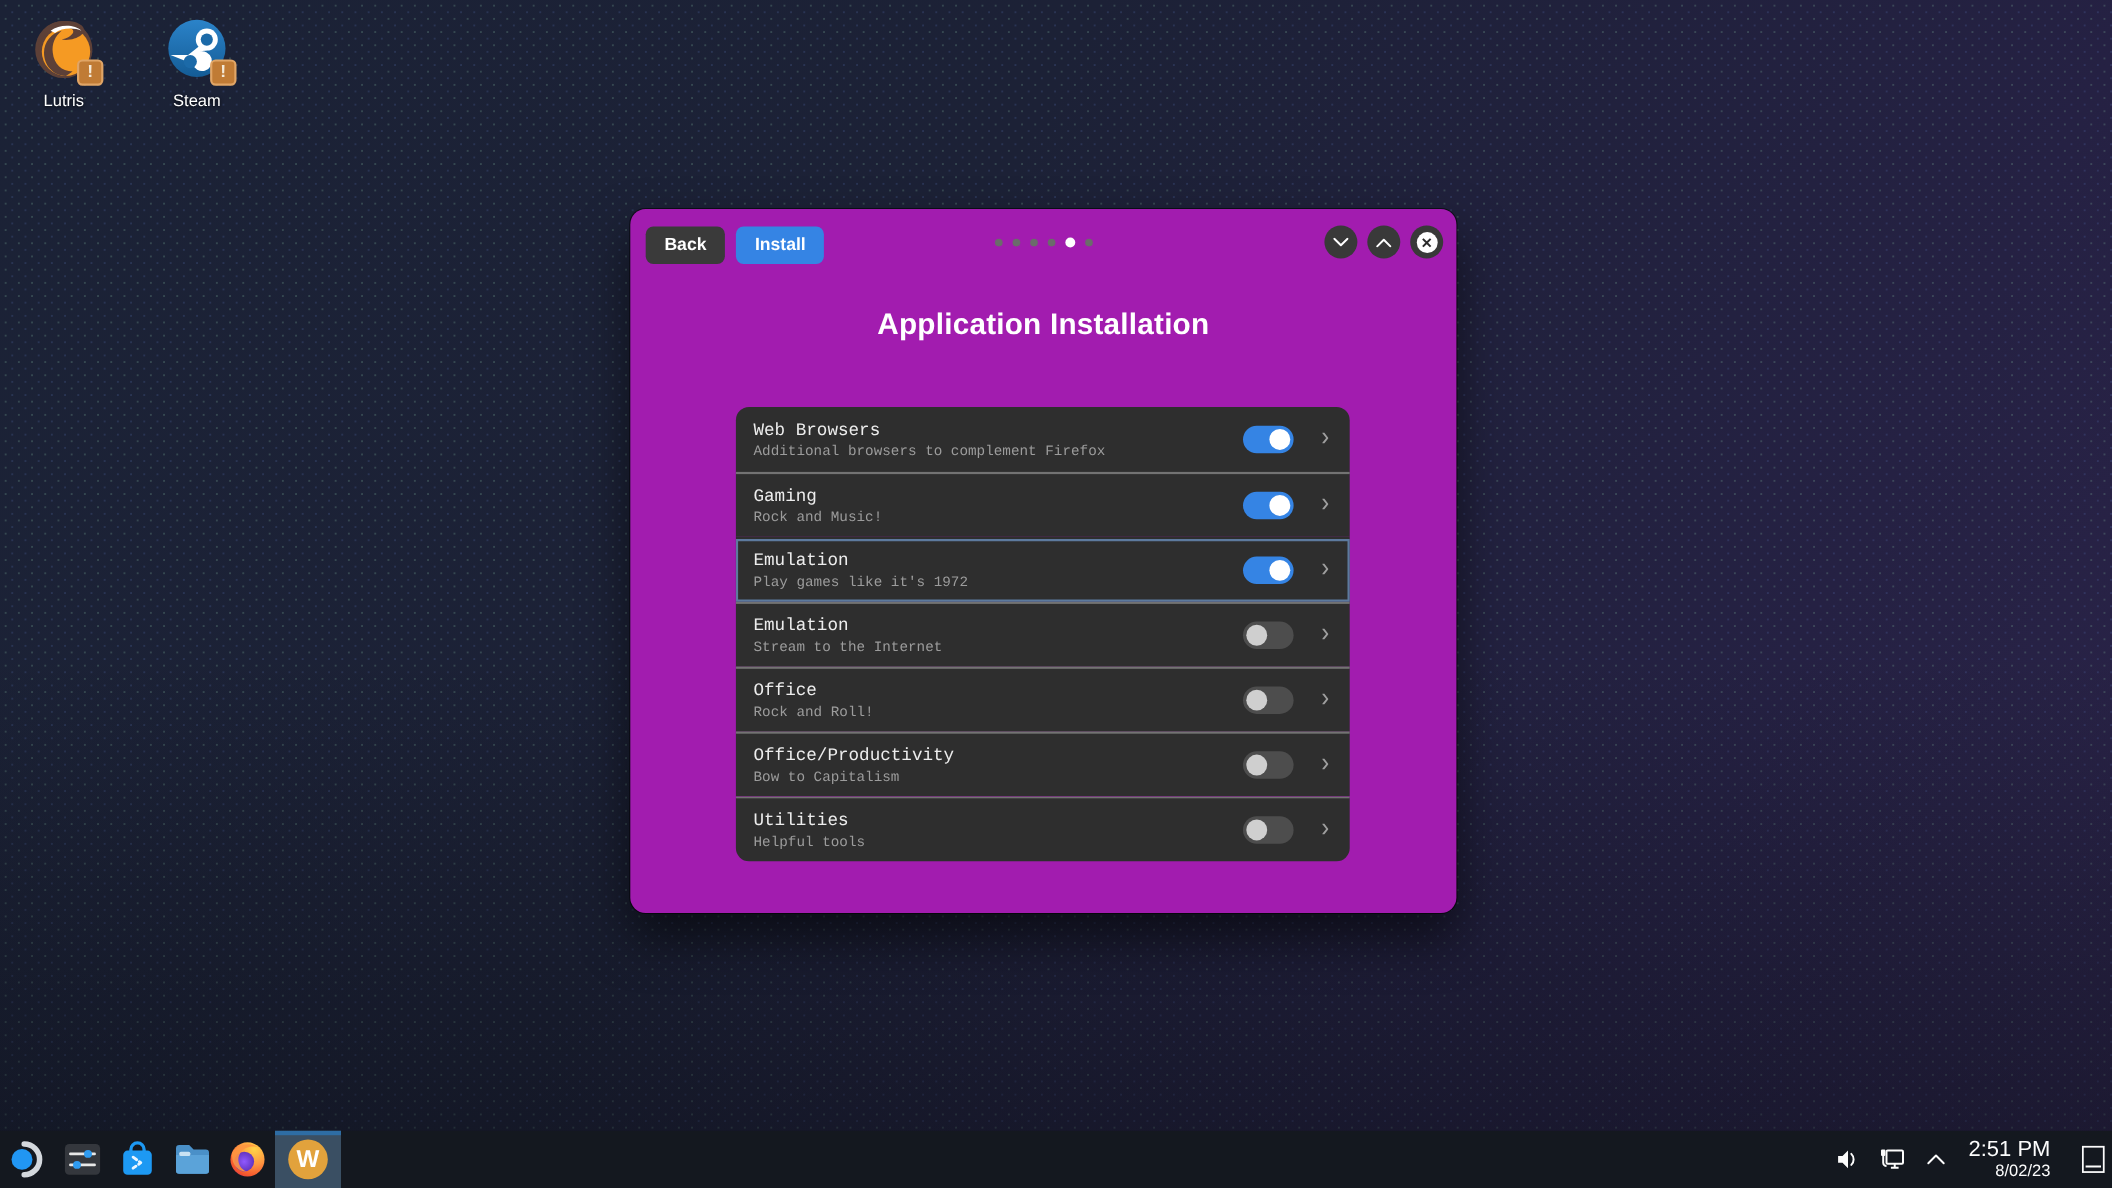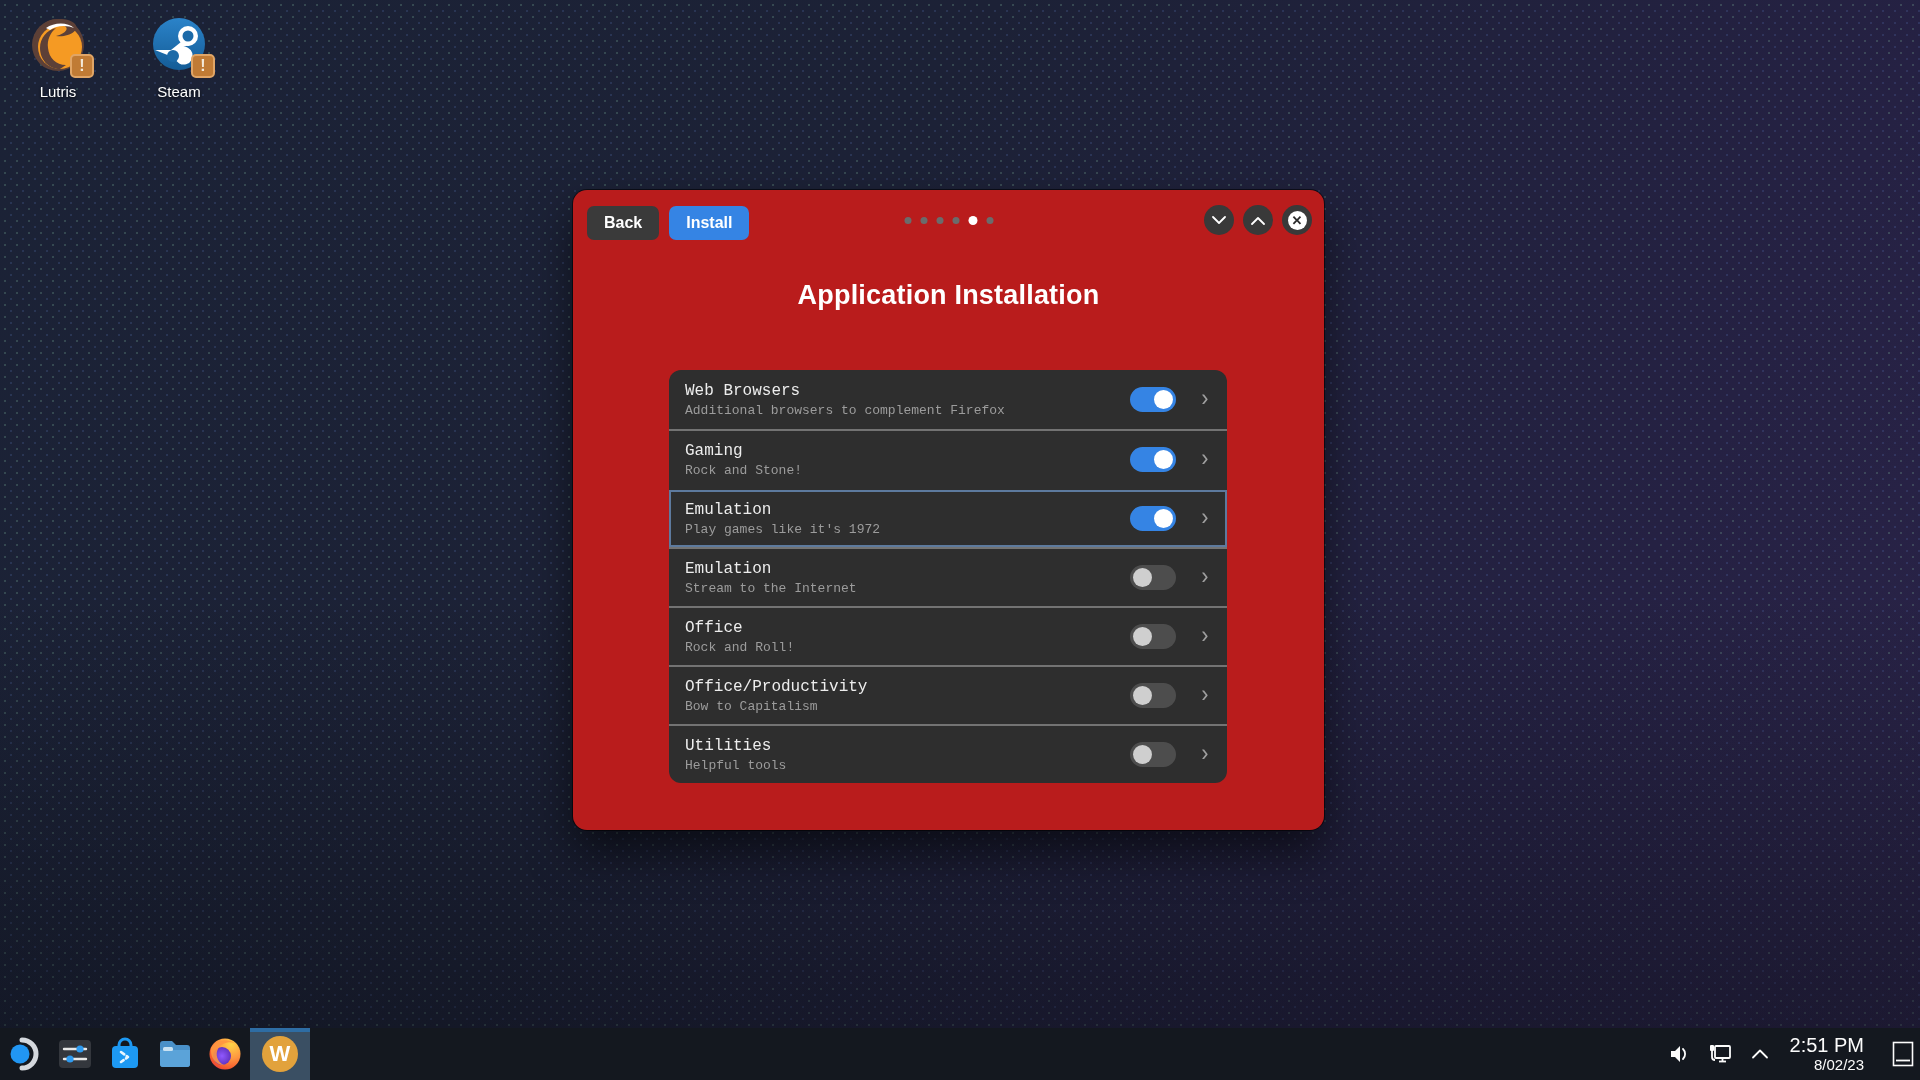--- a/index.html
+++ b/index.html
@@ -23,21 +23,21 @@
   .desk-icon .art { position:relative; width:64px; height:64px; margin:0 auto; }
   .desk-icon .label { margin-top:7px; color:#fff; font-size:15px; text-shadow:0 1px 3px rgba(0,0,0,.9); }
   .badge {
     position:absolute; right:-4px; bottom:-2px; width:24px; height:24px;
     background:#c07b35; border:2px solid #e0a566; border-radius:5px;
     color:#f3e9d8; font-weight:bold; font-size:16px; line-height:20px; text-align:center;
   }
   
   .dialog {
     position:absolute; left:573px; top:190px; width:751px; height:640px;
-    background:#b91c1c; border-radius:14px; z-index:3;
+    background:#a21caf; border-radius:14px; z-index:3;
     box-shadow:0 22px 44px rgba(0,0,0,.55), 0 0 0 1px rgba(0,0,0,.55);
   }
   .dlg-header { position:relative; height:66px; padding:16px 14px 0 14px; display:flex; align-items:flex-start; }
   .btn {
     border:none; border-radius:7px; font-family:inherit; font-weight:bold; font-size:16px;
     color:#fff; padding:8px 17px; cursor:pointer;
   }
   .btn.back { background:#3a3a3a; margin-right:10px; }
   .btn.install { background:#3584e4; }
   .dots { position:absolute; left:50%; top:26px; transform:translateX(-50%); display:flex; gap:9px; align-items:center; }
@@ -170,21 +170,21 @@
         <div class="row-sub">Additional browsers to complement Firefox</div>
       </div>
       <div class="toggle on">
           <div class="knob"></div>
         </div>
       <div class="chevron">›</div>
     </div>
     <div class="row">
       <div class="row-text">
         <div class="row-title">Gaming</div>
-        <div class="row-sub">Rock and Stone!</div>
+        <div class="row-sub">Rock and Music!</div>
       </div>
       <div class="toggle on">
           <div class="knob"></div>
         </div>
       <div class="chevron">›</div>
     </div>
     <div class="row highlighted">
       <div class="row-text">
         <div class="row-title">Emulation</div>
         <div class="row-sub">Play games like it's 1972</div>

